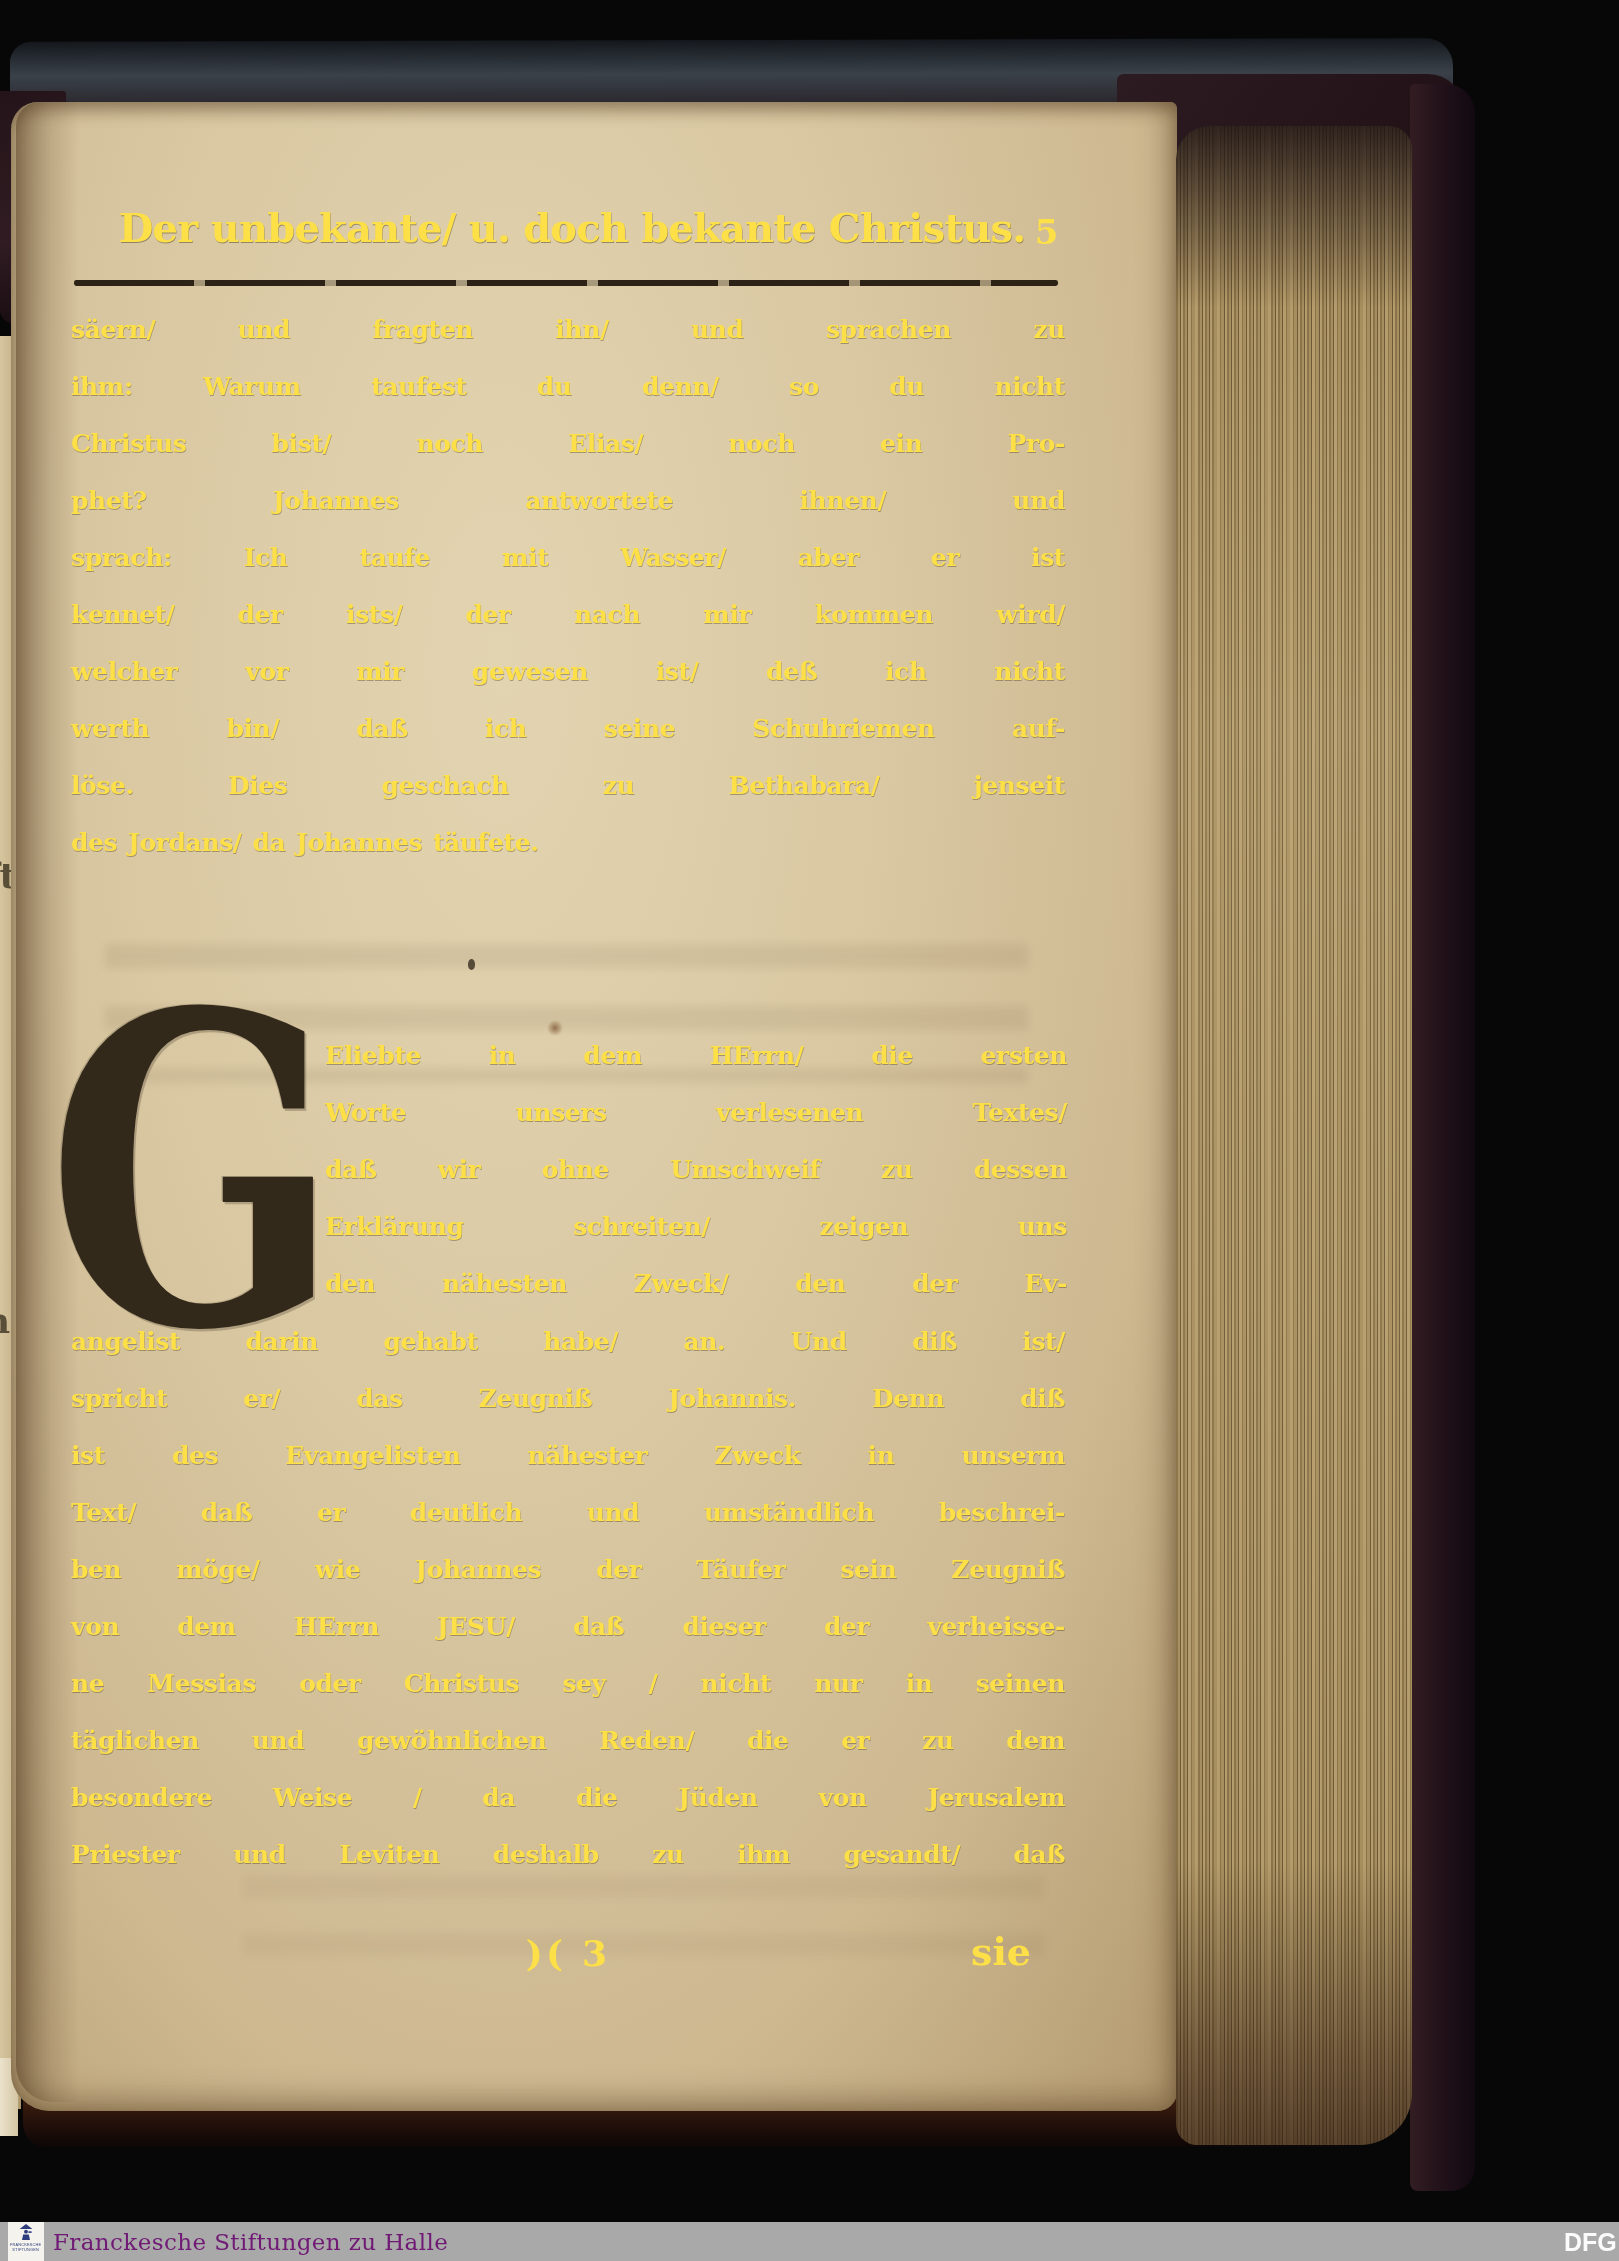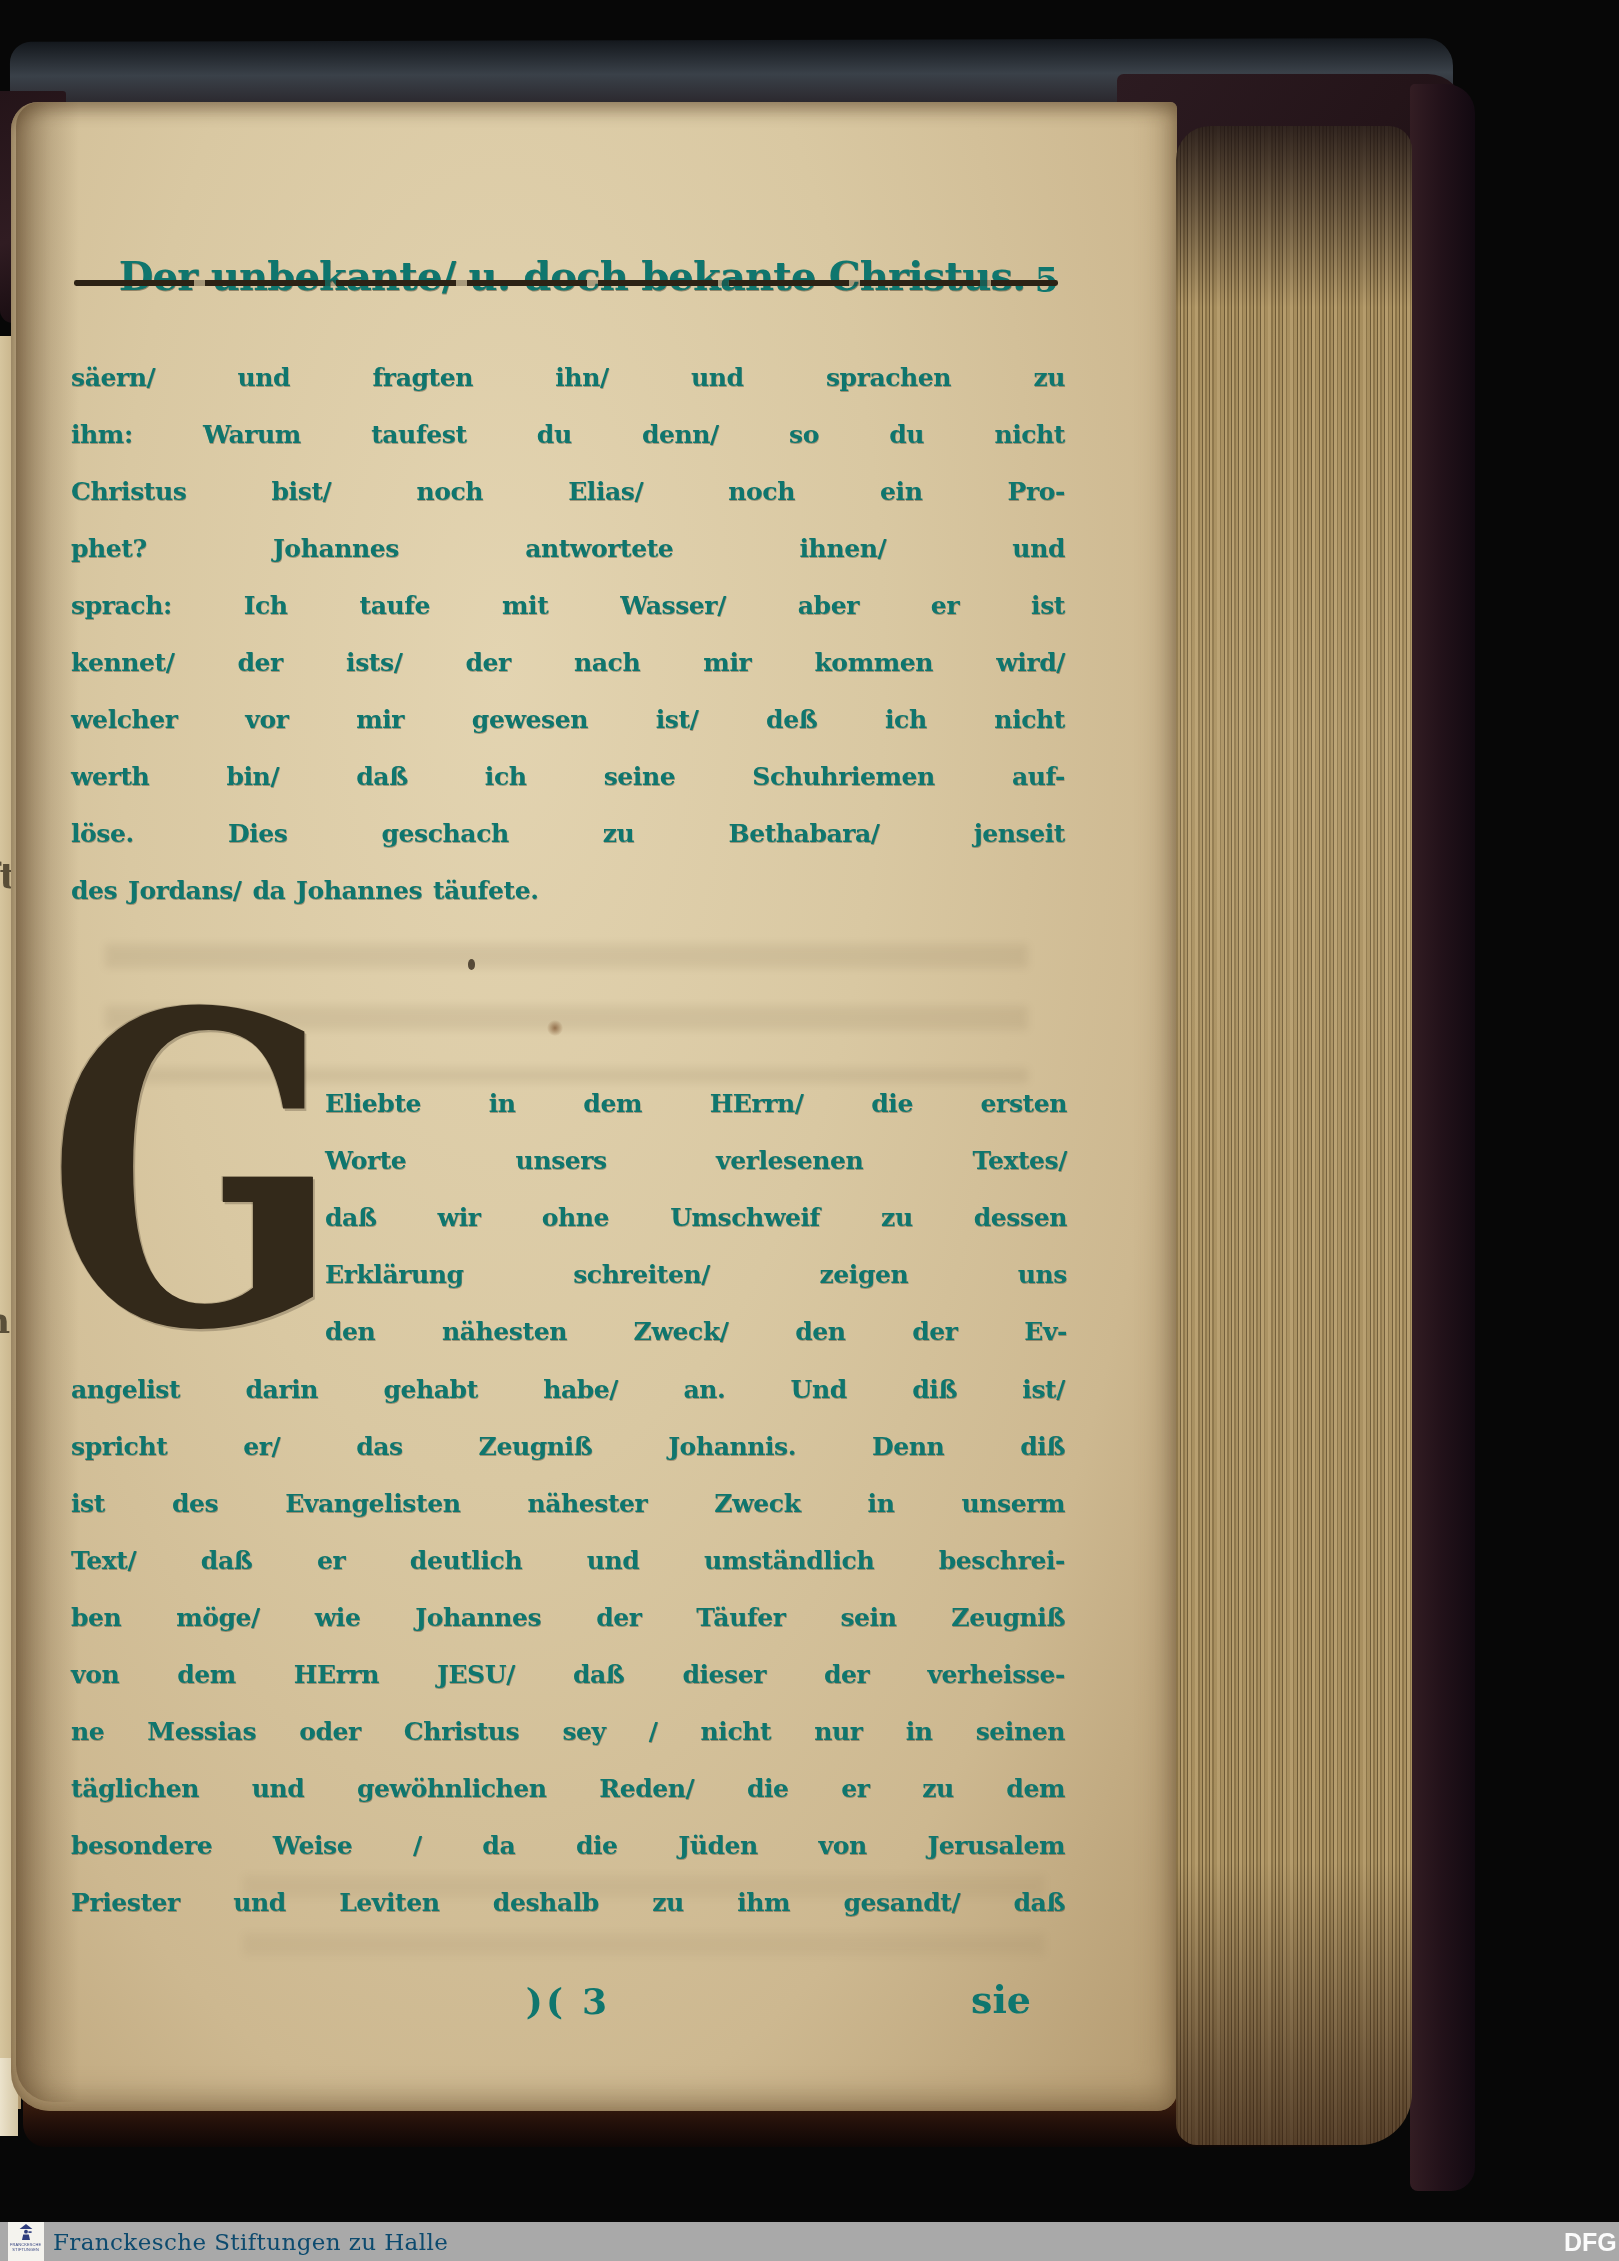--- a/index.html
+++ b/index.html
@@ -40,21 +40,21 @@
     background:linear-gradient(90deg,rgba(86,62,36,.50),rgba(86,62,36,.18) 55%,rgba(86,62,36,0));
     border-radius:24px 0 0 37px;}
   .fore-edge{position:absolute;left:1176px;top:126px;width:236px;height:2019px;
     background:
       linear-gradient(180deg,rgba(26,16,18,.85) 0%,rgba(26,16,18,0) 9%,rgba(255,240,205,.10) 30%,rgba(26,16,18,0) 86%,rgba(40,20,12,.65) 100%),
       repeating-linear-gradient(90deg,#8a7348 0 1.6px,#a78e5e 1.6px 4px,#6d5936 4px 4.9px,#b59c6c 4.9px 7.3px),
       #9c8559;
     border-radius:34px 23px 52px 21px;}
 
   
-  .ink{color:#0f766e;margin-top:48px;}
+  .ink{color:#fde047;}
   .header-line{position:absolute;left:79px;top:204px;width:986px;height:63px;text-align:center;}
   .header-title{font-size:40px;font-weight:bold;letter-spacing:-0.8px;
     text-shadow:0.5px 0.6px 0 rgba(40,30,15,.4);}
   .page-num{position:absolute;right:6.5px;top:8px;font-size:34px;font-weight:bold;}
   .header-rule{position:absolute;left:74px;top:280px;width:984px;height:5.7px;border-radius:2.4px;
     background:repeating-linear-gradient(90deg,#2c2215 0 120px,rgba(44,34,21,.30) 120px 131px);}
 
   .bodyline{font-size:25px;font-weight:bold;line-height:57px;height:57px;white-space:nowrap;
     letter-spacing:-0.4px;word-spacing:.10em;text-shadow:0.5px 0.6px 0 rgba(40,30,15,.33);}
   .jl{white-space:normal;text-align:justify;text-align-last:justify;}
@@ -81,21 +81,21 @@
   .spot1{position:absolute;left:547px;top:1020px;width:16px;height:16px;border-radius:50%;
     background:radial-gradient(circle,rgba(104,56,20,.6),rgba(104,56,20,0) 72%);}
 
   
   .footer-bar{position:absolute;left:0;top:2222px;width:1619px;height:39px;background:#a9a9a9;}
   .logo-block{position:absolute;left:8px;top:0;width:36px;height:39px;background:#f4f3ee;
     display:flex;flex-direction:column;align-items:center;justify-content:flex-start;}
   .logo-icon{margin-top:2.4px;width:16px;height:19.4px;}
   .logo-text{font-family:"Liberation Sans",sans-serif;font-size:4.9px;line-height:4.9px;
     color:#2e3d7d;letter-spacing:0.2px;transform:scale(.8);transform-origin:center top;white-space:nowrap;}
-  .library-name{position:absolute;left:53px;top:6.5px;font-size:23px;color:#0c4a6e;
+  .library-name{position:absolute;left:53px;top:6.5px;font-size:23px;color:#701a75;
     font-family:"DejaVu Serif",serif;letter-spacing:0.4px;}
   .dfg{position:absolute;left:1564px;top:5.7px;width:49px;font-family:"Liberation Sans",sans-serif;
     font-size:25px;font-weight:800;color:#fbfbfb;letter-spacing:0;transform:scaleY(1.05);}
 </style>
 </head>
 <body>
 
 <div class="stage">
 
   <div class="cover-top"></div>

